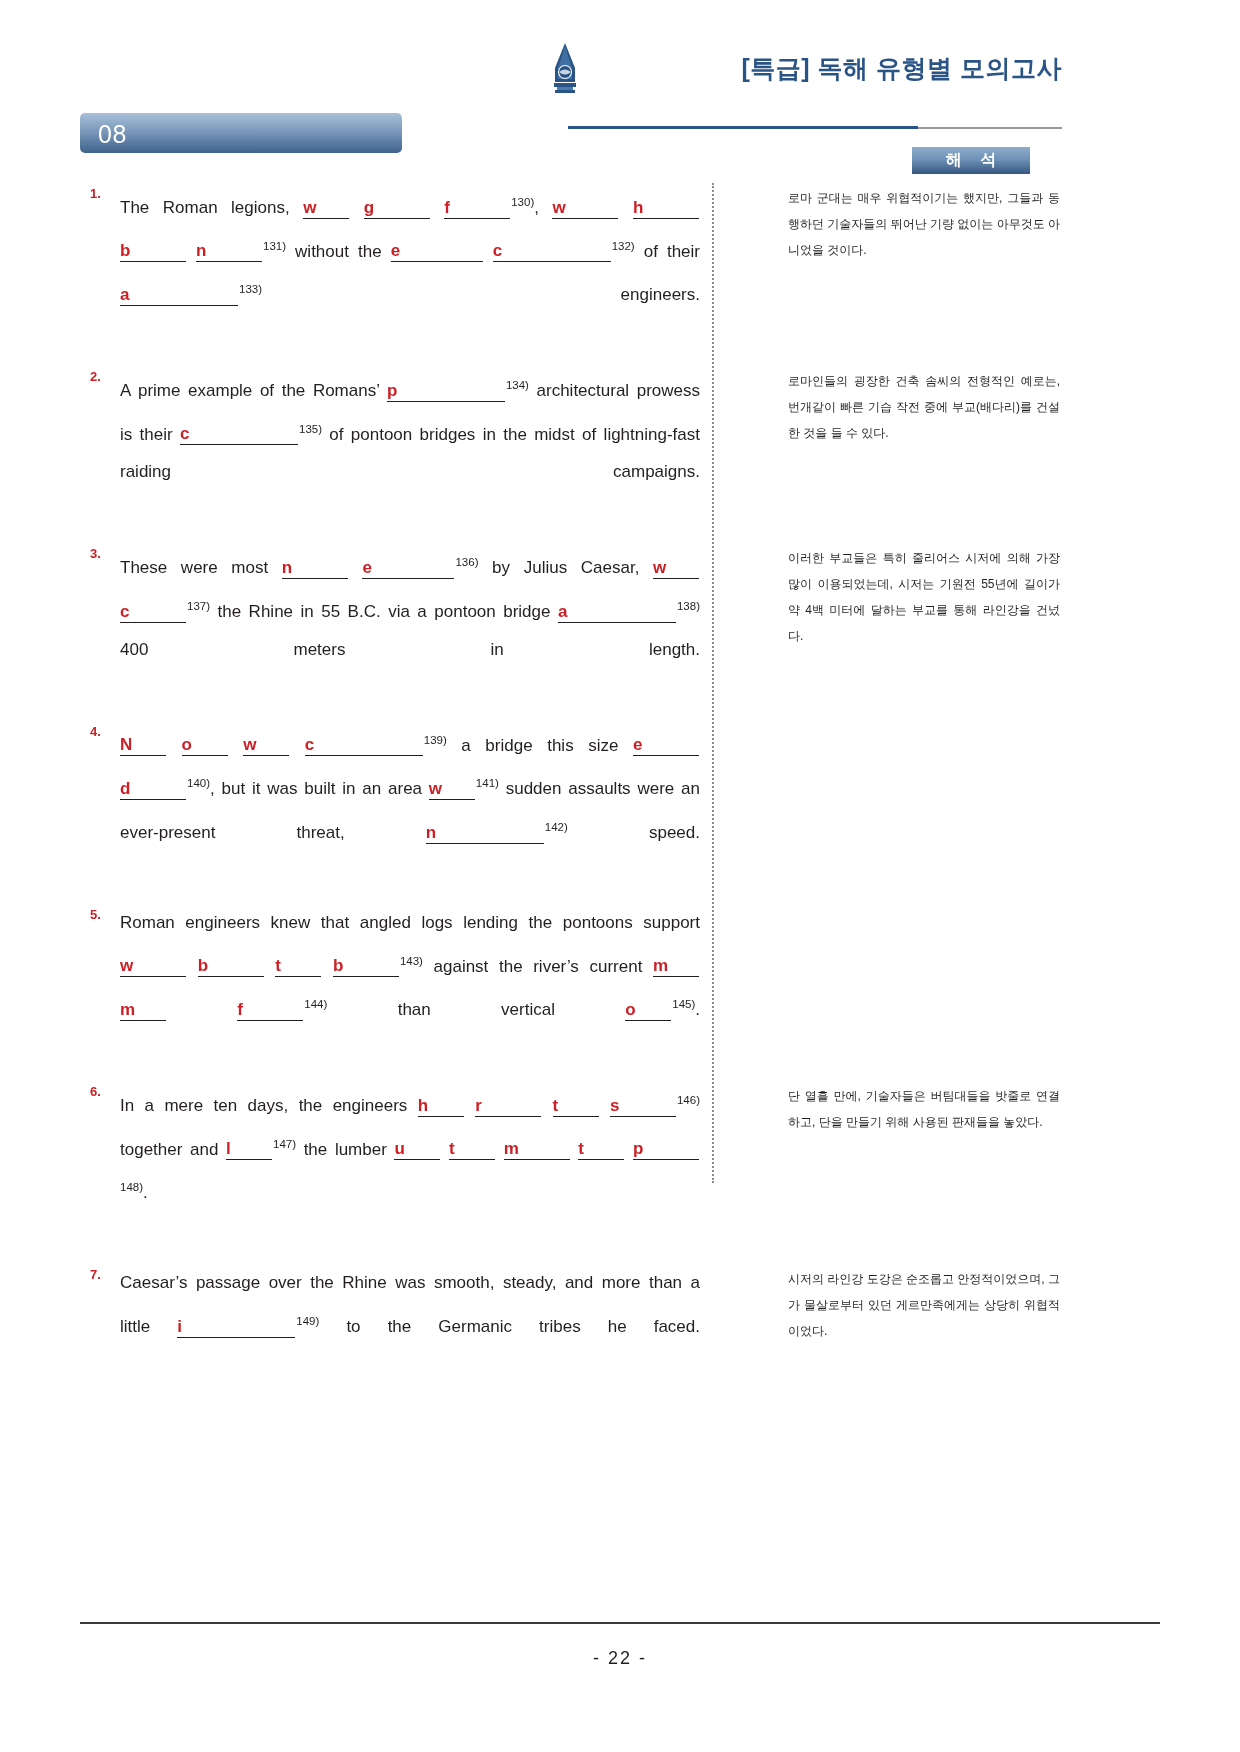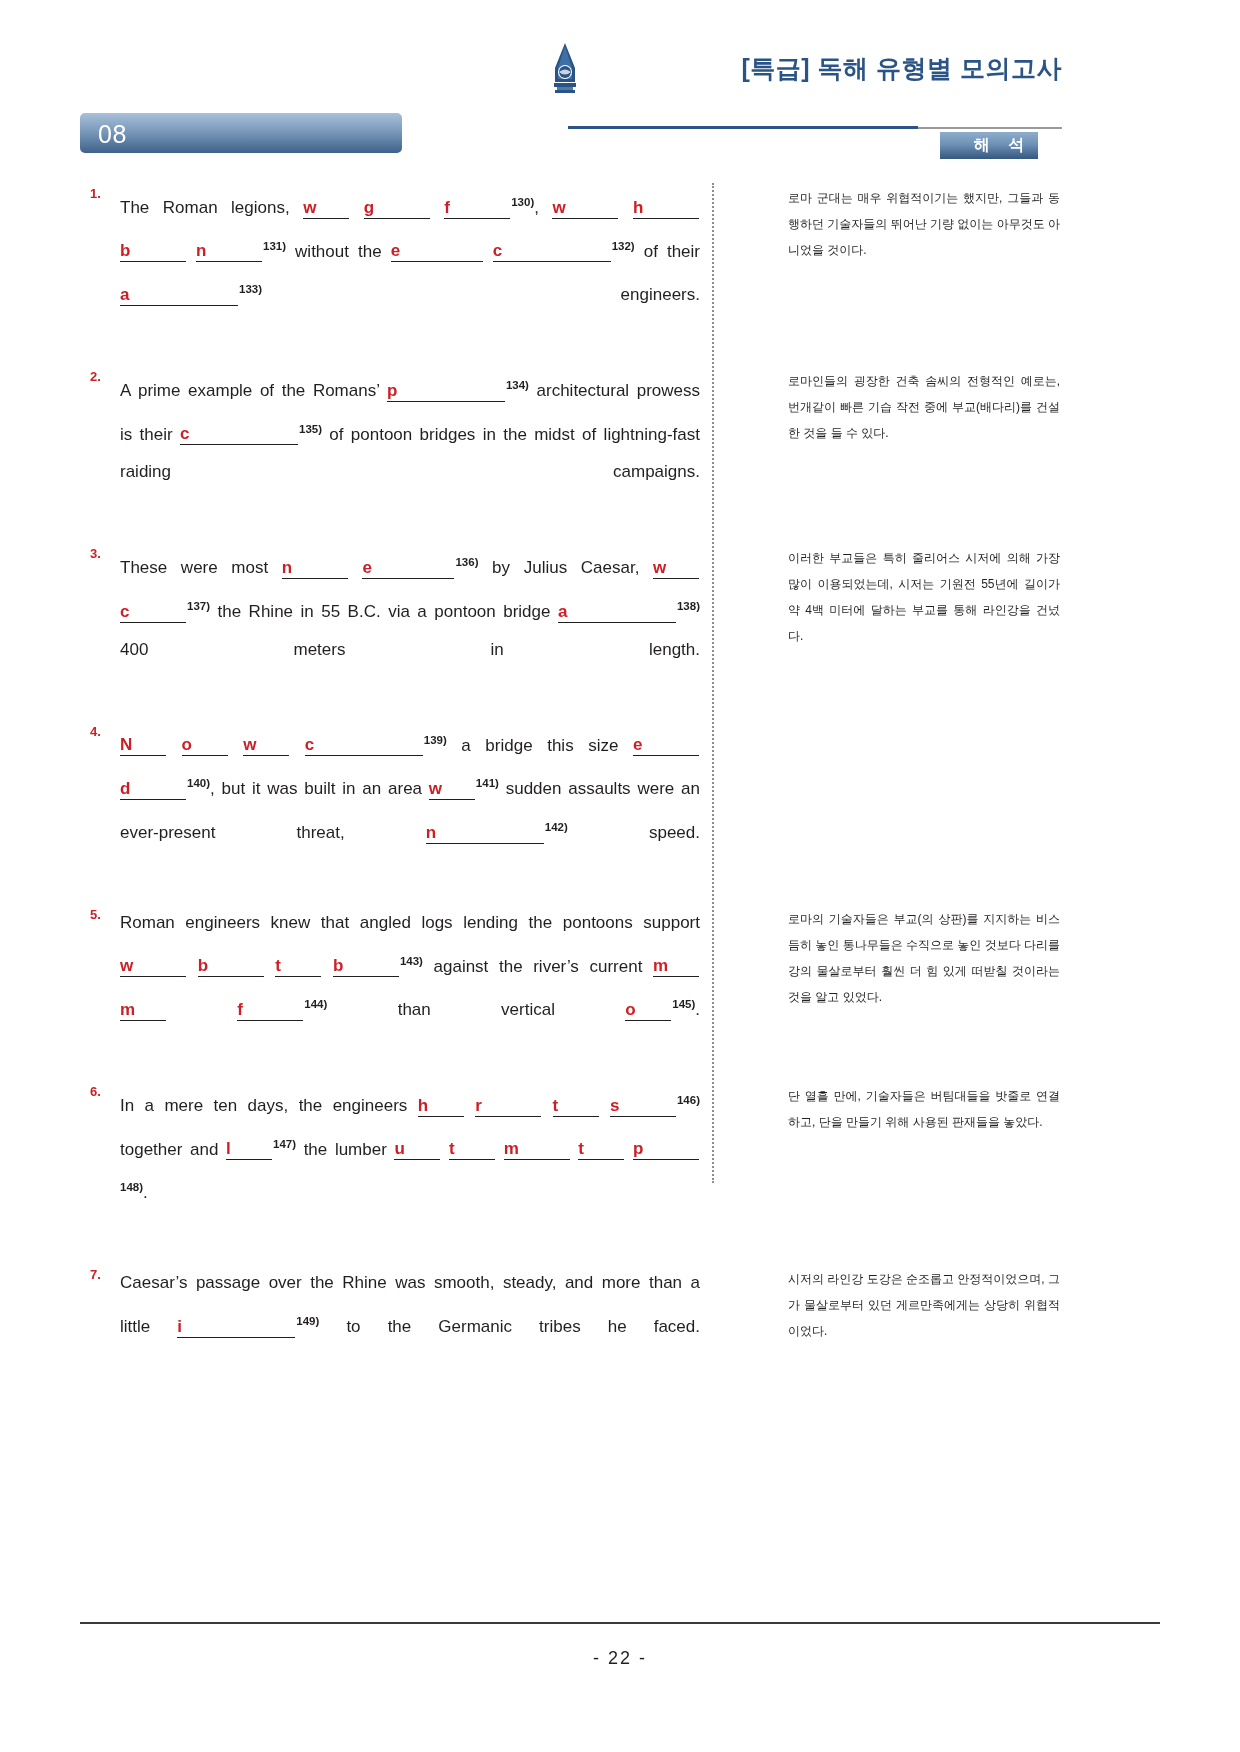--- a/index.html
+++ b/index.html
@@ -75,25 +75,24 @@
     font-size: 25px;
     color: #ffffff;
     font-weight: normal;
     letter-spacing: 0.5px;
   }
 
   
   .trans-badge {
     position: absolute;
     left: 912px;
-    top: 132px;
-    width: 98px;
+    top: 147px;
+    width: 118px;
     height: 27px;
     background: linear-gradient(to bottom, #8fadcb 0%, #6e92b8 45%, #36577f 100%);
-    margin-left: 28px;
   }
   .trans-badge-label {
     position: absolute;
     left: 0;
     top: 3px;
     width: 118px;
     text-align: center;
     font-size: 16px;
     font-weight: bold;
     color: #ffffff;
@@ -170,21 +169,21 @@
     border-bottom: 1.5px solid #231f20;
     line-height: 20px;
     vertical-align: baseline;
     text-align: left;
     margin-right: 1px;
   }
   .sup {
     font-size: 11.5px;
     vertical-align: super;
     color: #231f20;
-    font-weight: bold;
+    font-weight: normal;
     letter-spacing: 0;
   }
   .b-s { width: 46px; }
   .b-m { width: 66px; }
   .b-l { width: 92px; }
   .b-xl { width: 118px; }
 
   
   .footer-rule {
     position: absolute;
@@ -261,21 +260,20 @@
       <div class="qleft">
         <span class="qnum">4.</span>
         <div class="qtext"><span class="blank b-s">N</span><span> </span><span class="blank b-s">o</span><span> </span><span class="blank b-s">w</span><span> </span><span class="blank b-xl">c</span><sup class="sup">139)</sup><span> a bridge this size </span><span class="blank b-m">e</span><span> </span><span class="blank b-m">d</span><sup class="sup">140)</sup><span>, but it was built in an area </span><span class="blank b-s">w</span><sup class="sup">141)</sup><span> sudden assaults were an ever-present threat, </span><span class="blank b-xl">n</span><sup class="sup">142)</sup><span> speed.</span></div>
       </div>
     </div>
     <div class="qrow">
       <div class="qleft">
         <span class="qnum">5.</span>
         <div class="qtext"><span>Roman engineers knew that angled logs lending the pontoons support </span><span class="blank b-m">w</span><span> </span><span class="blank b-m">b</span><span> </span><span class="blank b-s">t</span><span> </span><span class="blank b-m">b</span><sup class="sup">143)</sup><span> against the river’s current </span><span class="blank b-s">m</span><span> </span><span class="blank b-s">m</span><span> </span><span class="blank b-m">f</span><sup class="sup">144)</sup><span> than vertical </span><span class="blank b-s">o</span><sup class="sup">145)</sup><span>.</span></div>
       </div>
-      <div class="qright">로마의 기술자들은 부교(의 상판)를 지지하는 비스듬히 놓인 통나무들은 수직으로 놓인 것보다 다리를 강의 물살로부터 훨씬 더 힘 있게 떠받칠 것이라는 것을 알고 있었다.</div>
     </div>
     <div class="qrow">
       <div class="qleft">
         <span class="qnum">6.</span>
         <div class="qtext"><span>In a mere ten days, the engineers </span><span class="blank b-s">h</span><span> </span><span class="blank b-m">r</span><span> </span><span class="blank b-s">t</span><span> </span><span class="blank b-m">s</span><sup class="sup">146)</sup><span> together and </span><span class="blank b-s">l</span><sup class="sup">147)</sup><span> the lumber </span><span class="blank b-s">u</span><span> </span><span class="blank b-s">t</span><span> </span><span class="blank b-m">m</span><span> </span><span class="blank b-s">t</span><span> </span><span class="blank b-m">p</span><sup class="sup">148)</sup><span>.</span></div>
       </div>
       <div class="qright">단 열흘 만에, 기술자들은 버팀대들을 밧줄로 연결하고, 단을 만들기 위해 사용된 판재들을 놓았다.</div>
     </div>
     <div class="qrow">
       <div class="qleft">

